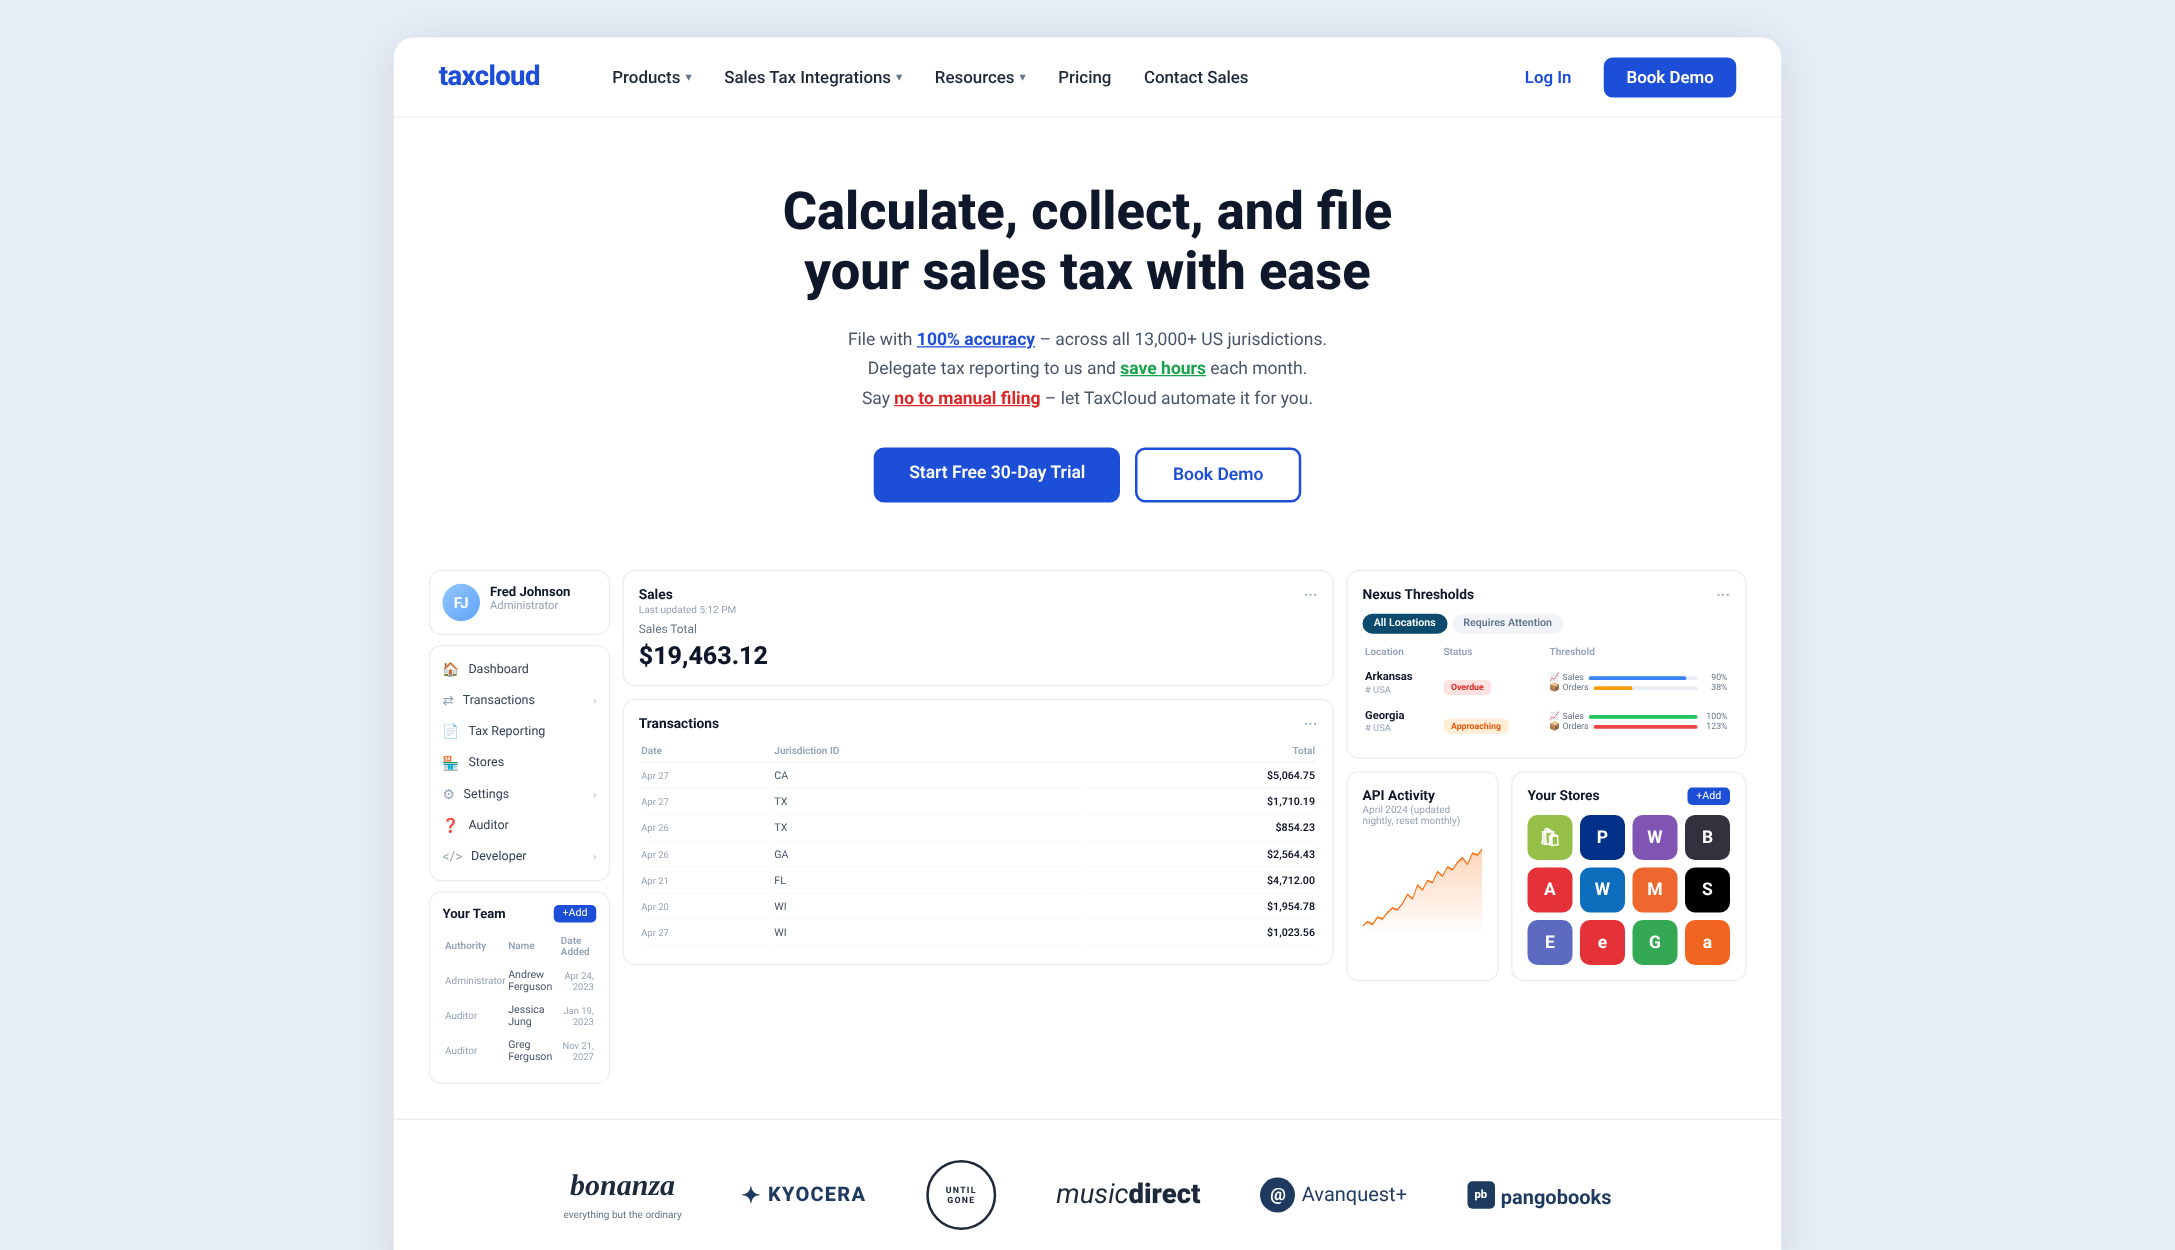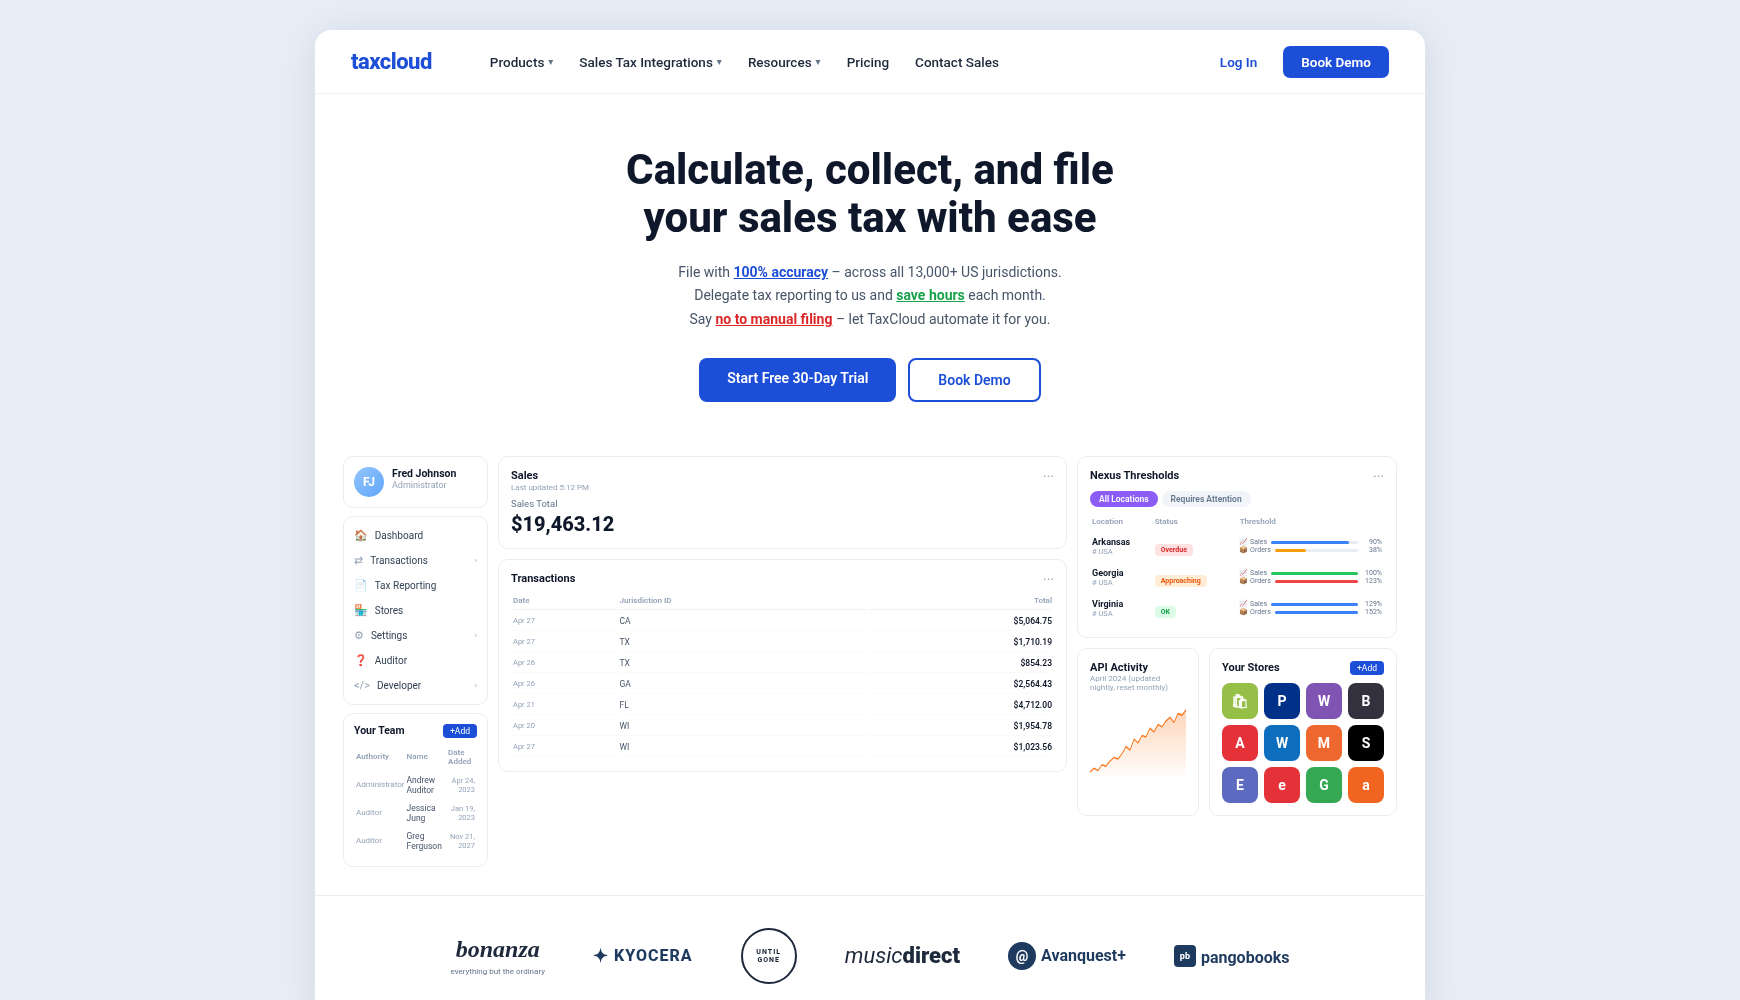--- a/index.html
+++ b/index.html
@@ -278,21 +278,21 @@
       gap: 4px;
       margin-bottom: 8px;
     }
     .tab-pill {
       font-size: 8.5px;
       font-weight: 600;
       padding: 3px 9px;
       border-radius: 20px;
       cursor: pointer;
     }
-    .tab-pill.active { background: #8b5cf6; color: #fff; }
+    .tab-pill.active { background: #0c4a6e; color: #fff; }
     .tab-pill.inactive { background: #f1f5f9; color: #64748b; }
     .nexus-table { width: 100%; }
     .nexus-table th {
       font-size: 8px;
       color: #94a3b8;
       font-weight: 600;
       padding-bottom: 4px;
     }
     .nexus-table th:first-child { text-align: left; }
     .nexus-row td { padding: 5px 0; vertical-align: middle; }
@@ -367,21 +367,21 @@
     .logo-item {
       display: flex;
       flex-direction: column;
       align-items: center;
       gap: 4px;
     }
     .logo-sub { font-size: 8px; color: #64748b; text-align: center; }
     .bonanza-logo { font-family: Georgia, serif; font-style: italic; font-weight: 900; color: #1e293b; font-size: 24px; }
     .kyocera-logo { color: #1e3a5f; font-weight: 800; font-size: 16px; letter-spacing: 1px; }
     .musicdirect-logo { font-size: 22px; font-weight: 700; color: #1e293b; }
-    .avanquest-logo { font-size: 16px; font-weight: 700; color: #1e3a5f; }
+    .avanquest-logo { font-size: 16px; font-weight: 400; color: #1e3a5f; }
     .pangobooks-logo { font-size: 16px; font-weight: 700; color: #1e3a5f; }
   </style>
 </head>
 <body>
 
 <div class="page-wrapper">
   <nav>
     <span class="logo">taxcloud</span>
     <div class="nav-links">
       <span class="nav-link">
@@ -475,21 +475,21 @@
           <thead>
             <tr>
               <th>Authority</th>
               <th>Name</th>
               <th>Date Added</th>
             </tr>
           </thead>
           <tbody id="team-tbody">
           <tr class="team-row">
     <td>Administrator</td>
-    <td>Andrew Auditor</td>
+    <td>Andrew Ferguson</td>
     <td>Apr 24, 2023</td>
   </tr>
               <tr class="team-row">
     <td>Auditor</td>
     <td>Jessica Jung</td>
     <td>Jan 19, 2023</td>
   </tr>
               <tr class="team-row">
     <td>Auditor</td>
     <td>Greg Ferguson</td>
@@ -631,45 +631,20 @@
       </div>
       <div class="progress-group">
         <span class="progress-label">📦 Orders</span>
         <div class="progress-bar-wrap">
           <div class="progress-fill" style="width:100%;background:#ef4444;"></div>
         </div>
         <span class="progress-pct">123%</span>
       </div>
     </td>
   </tr>
-              <tr class="nexus-row">
-    <td>
-      <div class="nexus-location">Virginia</div>
-      <div class="nexus-sub"># USA</div>
-    </td>
-    <td>
-      <span class="nexus-badge badge-green">OK</span>
-    </td>
-    <td>
-      <div class="progress-group">
-        <span class="progress-label">📈 Sales</span>
-        <div class="progress-bar-wrap">
-          <div class="progress-fill" style="width:100%;background:#3b82f6;"></div>
-        </div>
-        <span class="progress-pct">129%</span>
-      </div>
-      <div class="progress-group">
-        <span class="progress-label">📦 Orders</span>
-        <div class="progress-bar-wrap">
-          <div class="progress-fill" style="width:100%;background:#3b82f6;"></div>
-        </div>
-        <span class="progress-pct">152%</span>
-      </div>
-    </td>
-  </tr>
             </tbody>
         </table>
       </div>
 
       <div class="bottom-row">
 
         <div class="card api-card">
           <div class="card-header">
             <div>
               <div class="card-title">API Activity</div>

